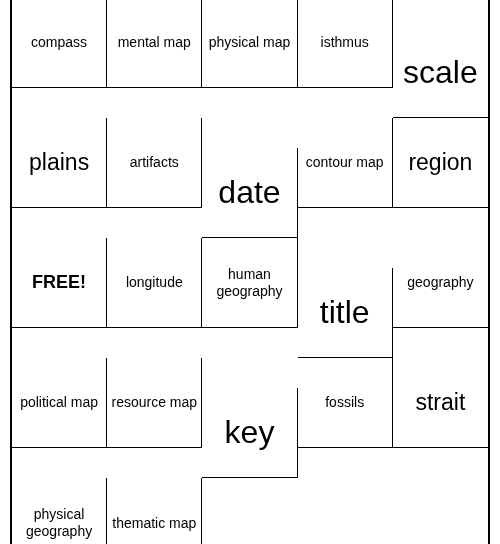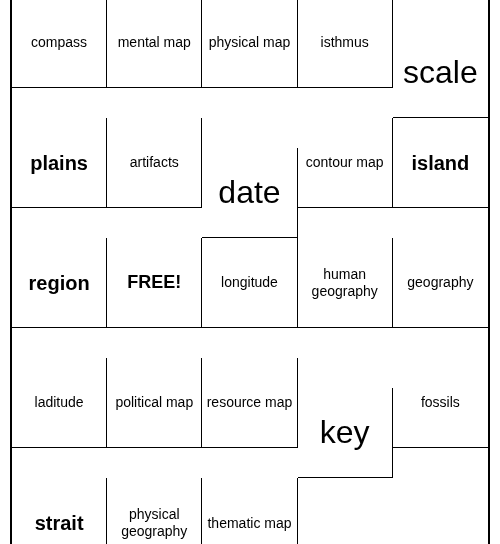--- a/index.html
+++ b/index.html
@@ -63,22 +63,22 @@
 
     .bingo-cell:nth-child(5n) {
       border-right: none;
     }
 
     .bingo-cell:nth-child(n+21) {
       border-bottom: none;
     }
 
     .bingo-cell.large-text {
-      font-size: 20px;
-      font-weight: bold;
+      font-size: 23px;
+      font-weight: normal;
     }
 
     .bingo-cell.xlarge-text {
       font-size: 32px;
       font-weight: normal;
       margin-top: 30px;
     }
 
     .bingo-cell.free {
       font-size: 18px;
@@ -99,27 +99,26 @@
   <div class="bingo-grid">
   <div class="bingo-cell">compass</div>
       <div class="bingo-cell">mental map</div>
       <div class="bingo-cell">physical map</div>
       <div class="bingo-cell">isthmus</div>
       <div class="bingo-cell xlarge-text">scale</div>
       <div class="bingo-cell large-text">plains</div>
       <div class="bingo-cell">artifacts</div>
       <div class="bingo-cell xlarge-text">date</div>
       <div class="bingo-cell">contour map</div>
-      <div class="bingo-cell large-text">island</div>
       <div class="bingo-cell large-text">region</div>
       <div class="bingo-cell free">FREE!</div>
       <div class="bingo-cell">longitude</div>
       <div class="bingo-cell">human geography</div>
+      <div class="bingo-cell xlarge-text">title</div>
       <div class="bingo-cell">geography</div>
-      <div class="bingo-cell">laditude</div>
       <div class="bingo-cell">political map</div>
       <div class="bingo-cell">resource map</div>
       <div class="bingo-cell xlarge-text">key</div>
       <div class="bingo-cell">fossils</div>
       <div class="bingo-cell large-text">strait</div>
       <div class="bingo-cell">physical geography</div>
       <div class="bingo-cell">thematic map</div>
     </div>
 </div>
 

